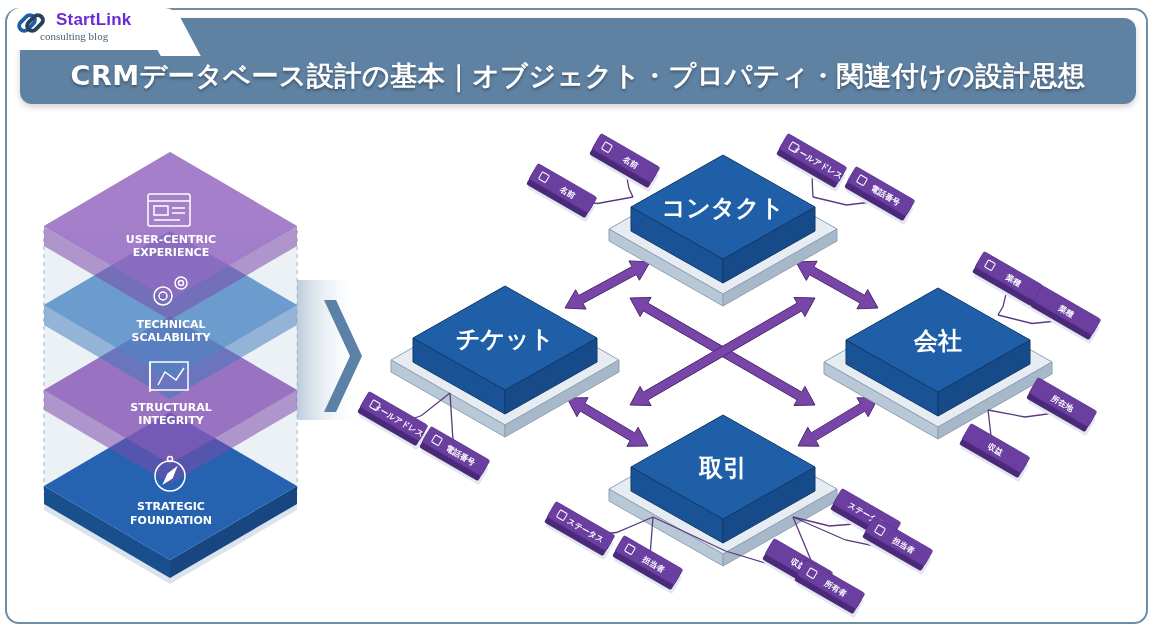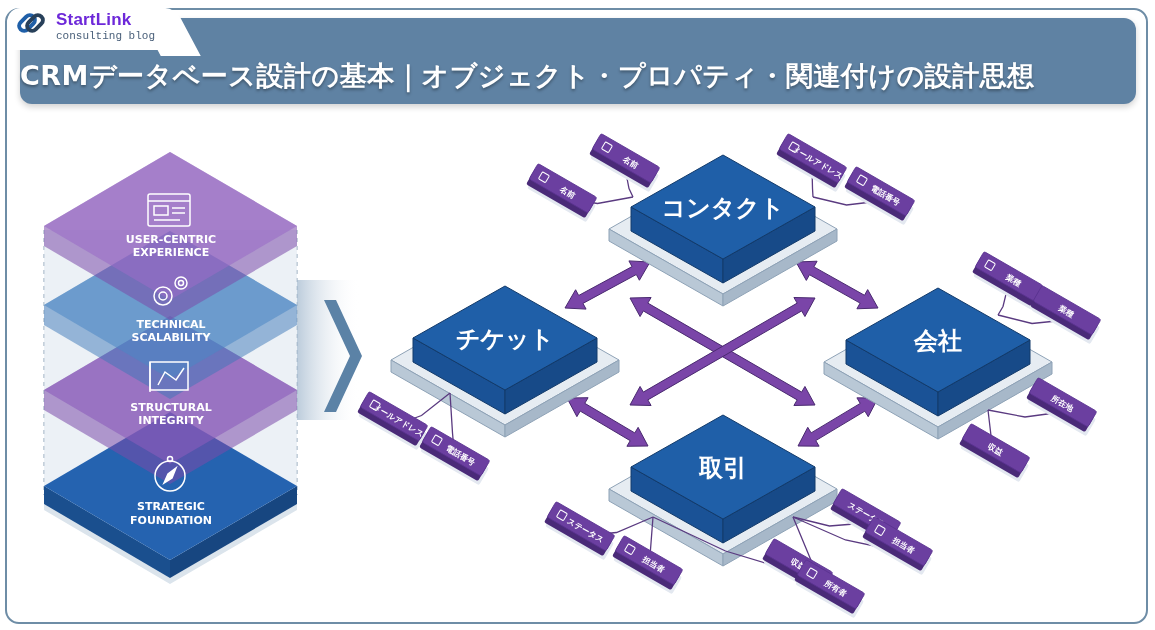--- a/index.html
+++ b/index.html
@@ -7,26 +7,26 @@
          font-family: "DejaVu Sans", "Liberation Sans", sans-serif; }
   .frame { position: absolute; left: 5px; top: 8px; width: 1143px; height: 616px;
            border: 2px solid #6e8da6; border-radius: 14px; background: #ffffff; box-sizing: border-box; }
   .logo-tab { position: absolute; left: 8px; top: 8px; width: 150px; height: 42px;
               background: #fff; border-radius: 12px 0 0 0; z-index: 3; }
   .logo-tab:after { content: ""; position: absolute; right: -30px; top: 0; width: 40px; height: 48px;
               background: #fff; transform: skewX(28deg); border-radius: 0 10px 0 0; }
   .logo-icon { position: absolute; left: 14px; top: 6px; width: 34px; height: 34px; z-index: 4; }
   .logo-name { position: absolute; left: 56px; top: 10px; font-size: 17px; font-weight: bold; color: #6d28d9;
                z-index: 4; letter-spacing: 0.2px; font-family: "Liberation Sans", sans-serif; }
-  .logo-sub { position: absolute; left: 56px; top: 30px; font-size: 11px; color: #4a607a; z-index: 4;
-              font-family: Liberation Mono, monospace; }
+  .logo-sub { position: absolute; left: 40px; top: 30px; font-size: 11px; color: #4a607a; z-index: 4;
+              font-family: Liberation Serif, serif; }
   .banner { position: absolute; left: 20px; top: 18px; width: 1116px; height: 86px; background: #5f82a3;
             border-radius: 12px; box-shadow: 0 3px 6px rgba(0,0,0,0.18); }
   .banner-title { position: absolute; left: 20px; top: 48px; width: 1116px; height: 56px; line-height: 56px;
-                  text-align: left; color: #ffffff; font-weight: bold; font-size: 27px;
+                  text-align: center; color: #ffffff; font-weight: bold; font-size: 27px;
                   text-shadow: 0 2px 3px rgba(0,0,0,0.35); letter-spacing: 0.5px; }
   svg.diagram { position: absolute; left: 0; top: 0; }
   .lbl { font-family: "DejaVu Sans", sans-serif; font-weight: bold; fill: #ffffff; }
 </style>
 </head>
 <body>
 
 <div class="frame"></div>
 <div class="banner"></div>
 <div class="logo-tab"></div>

